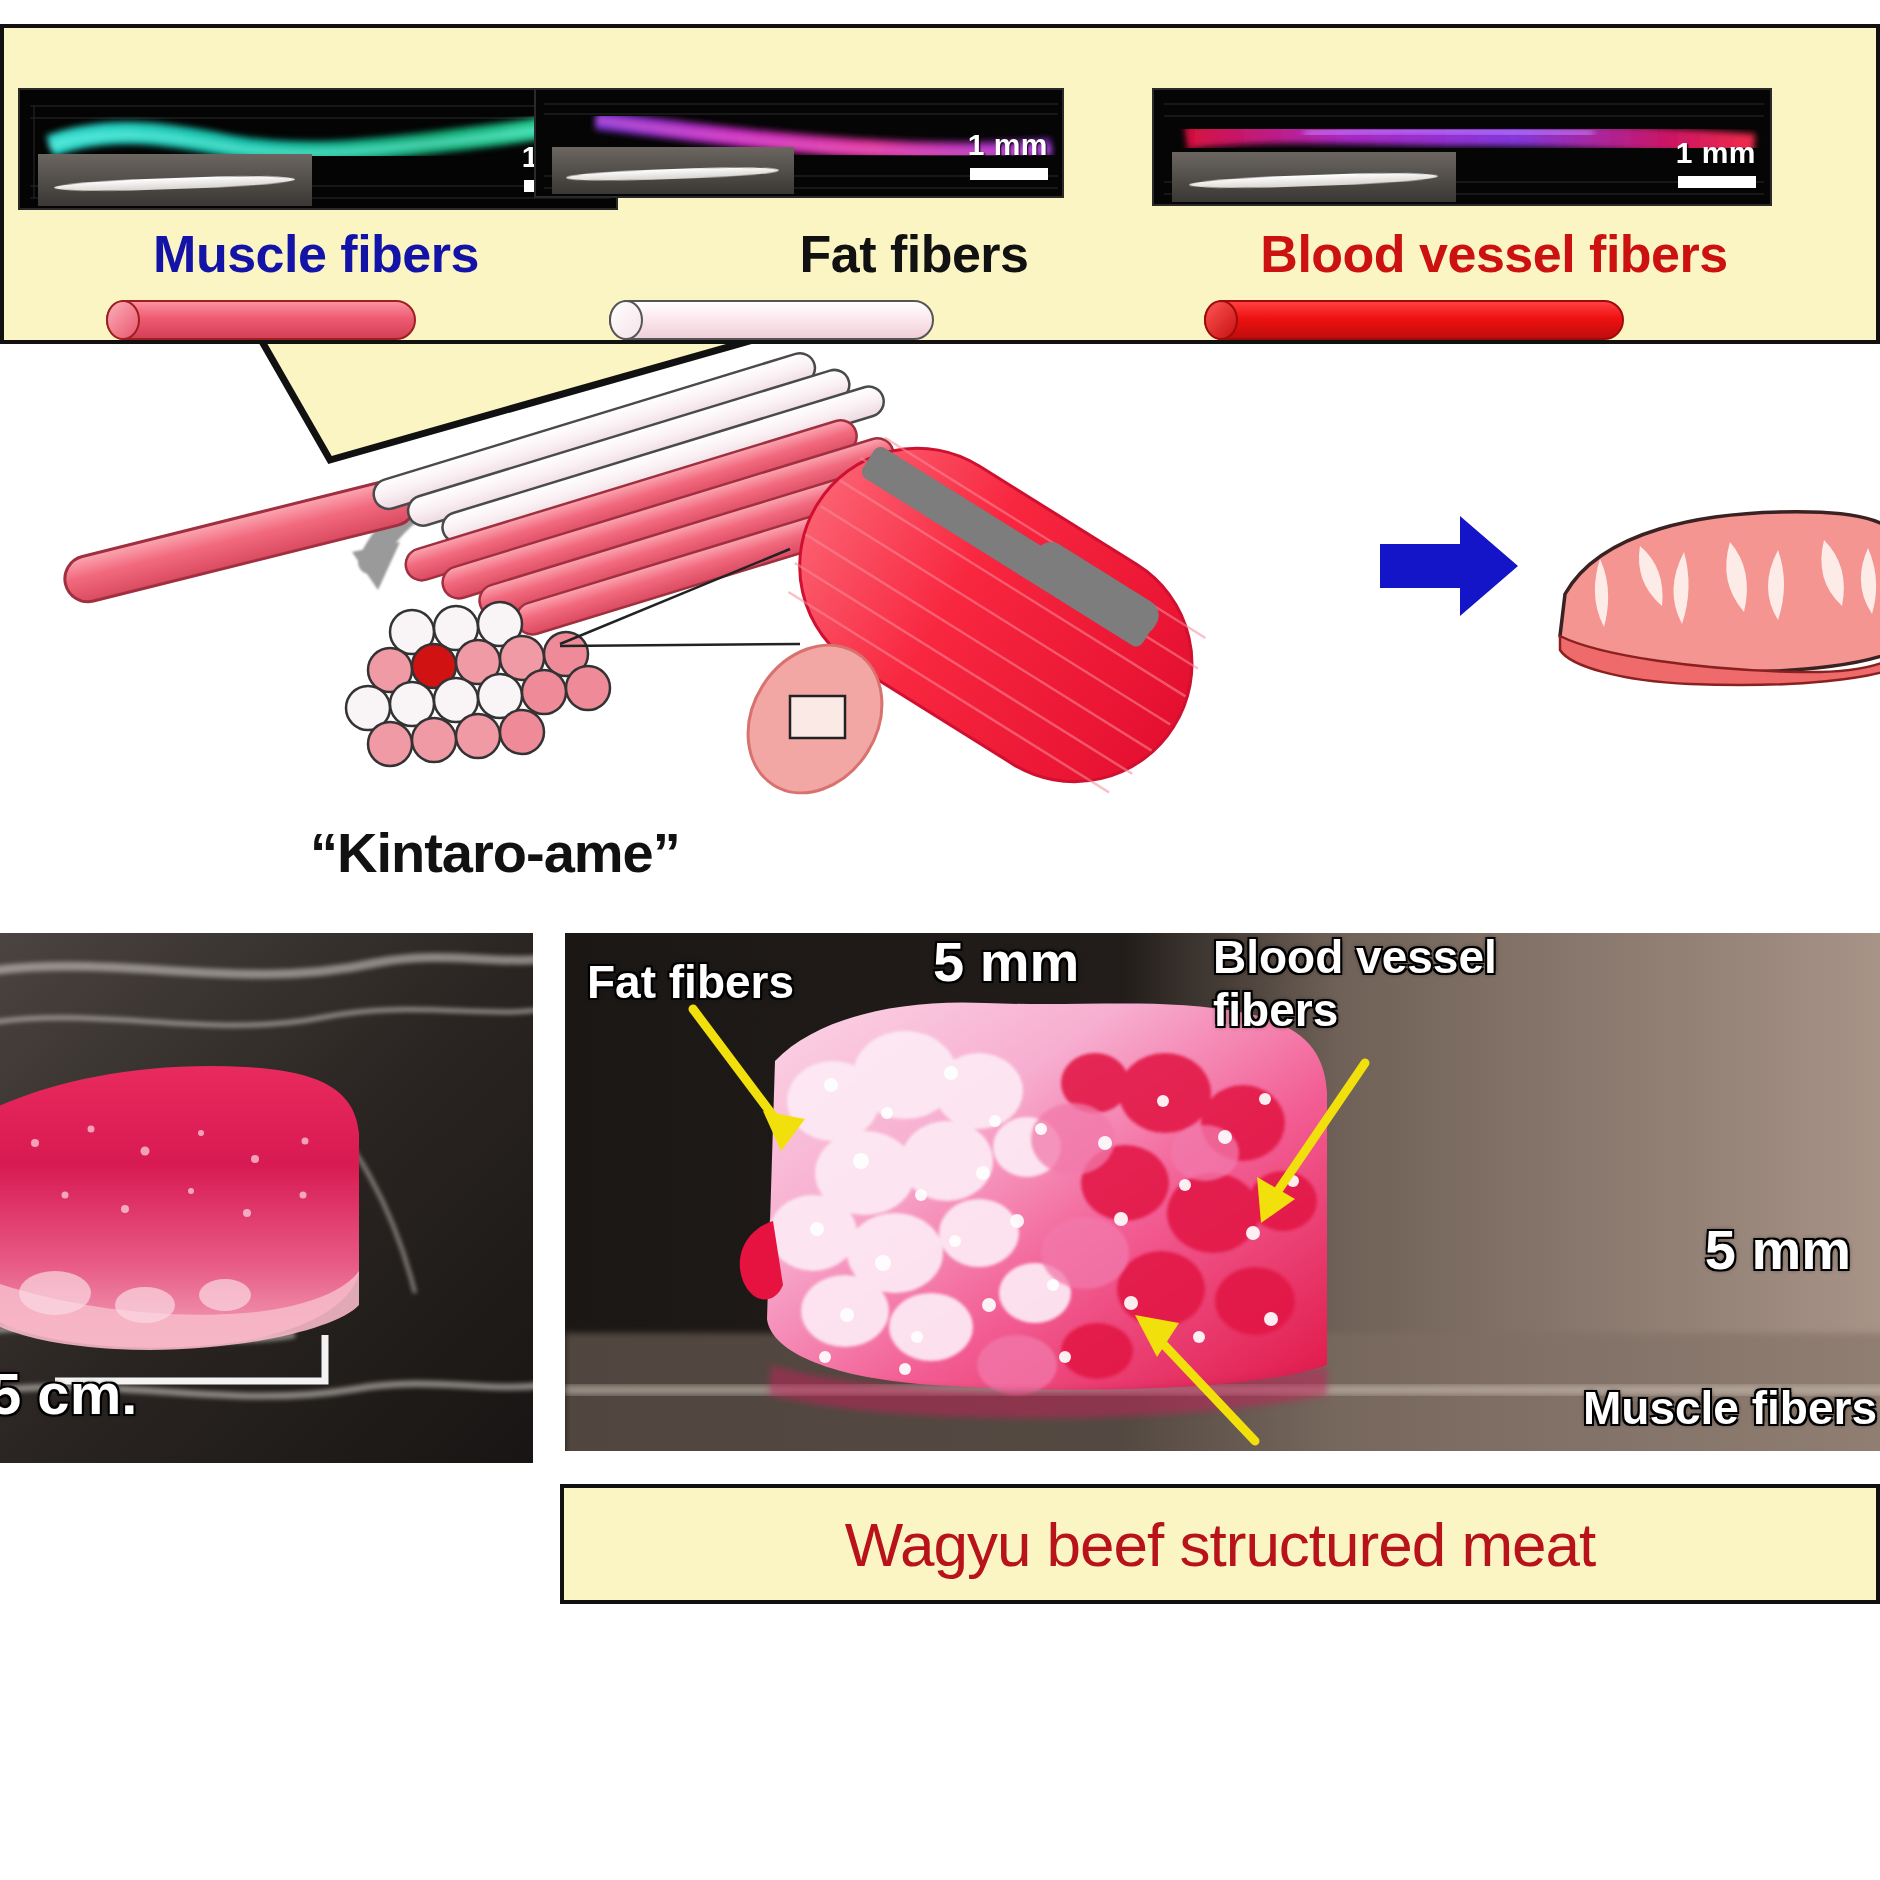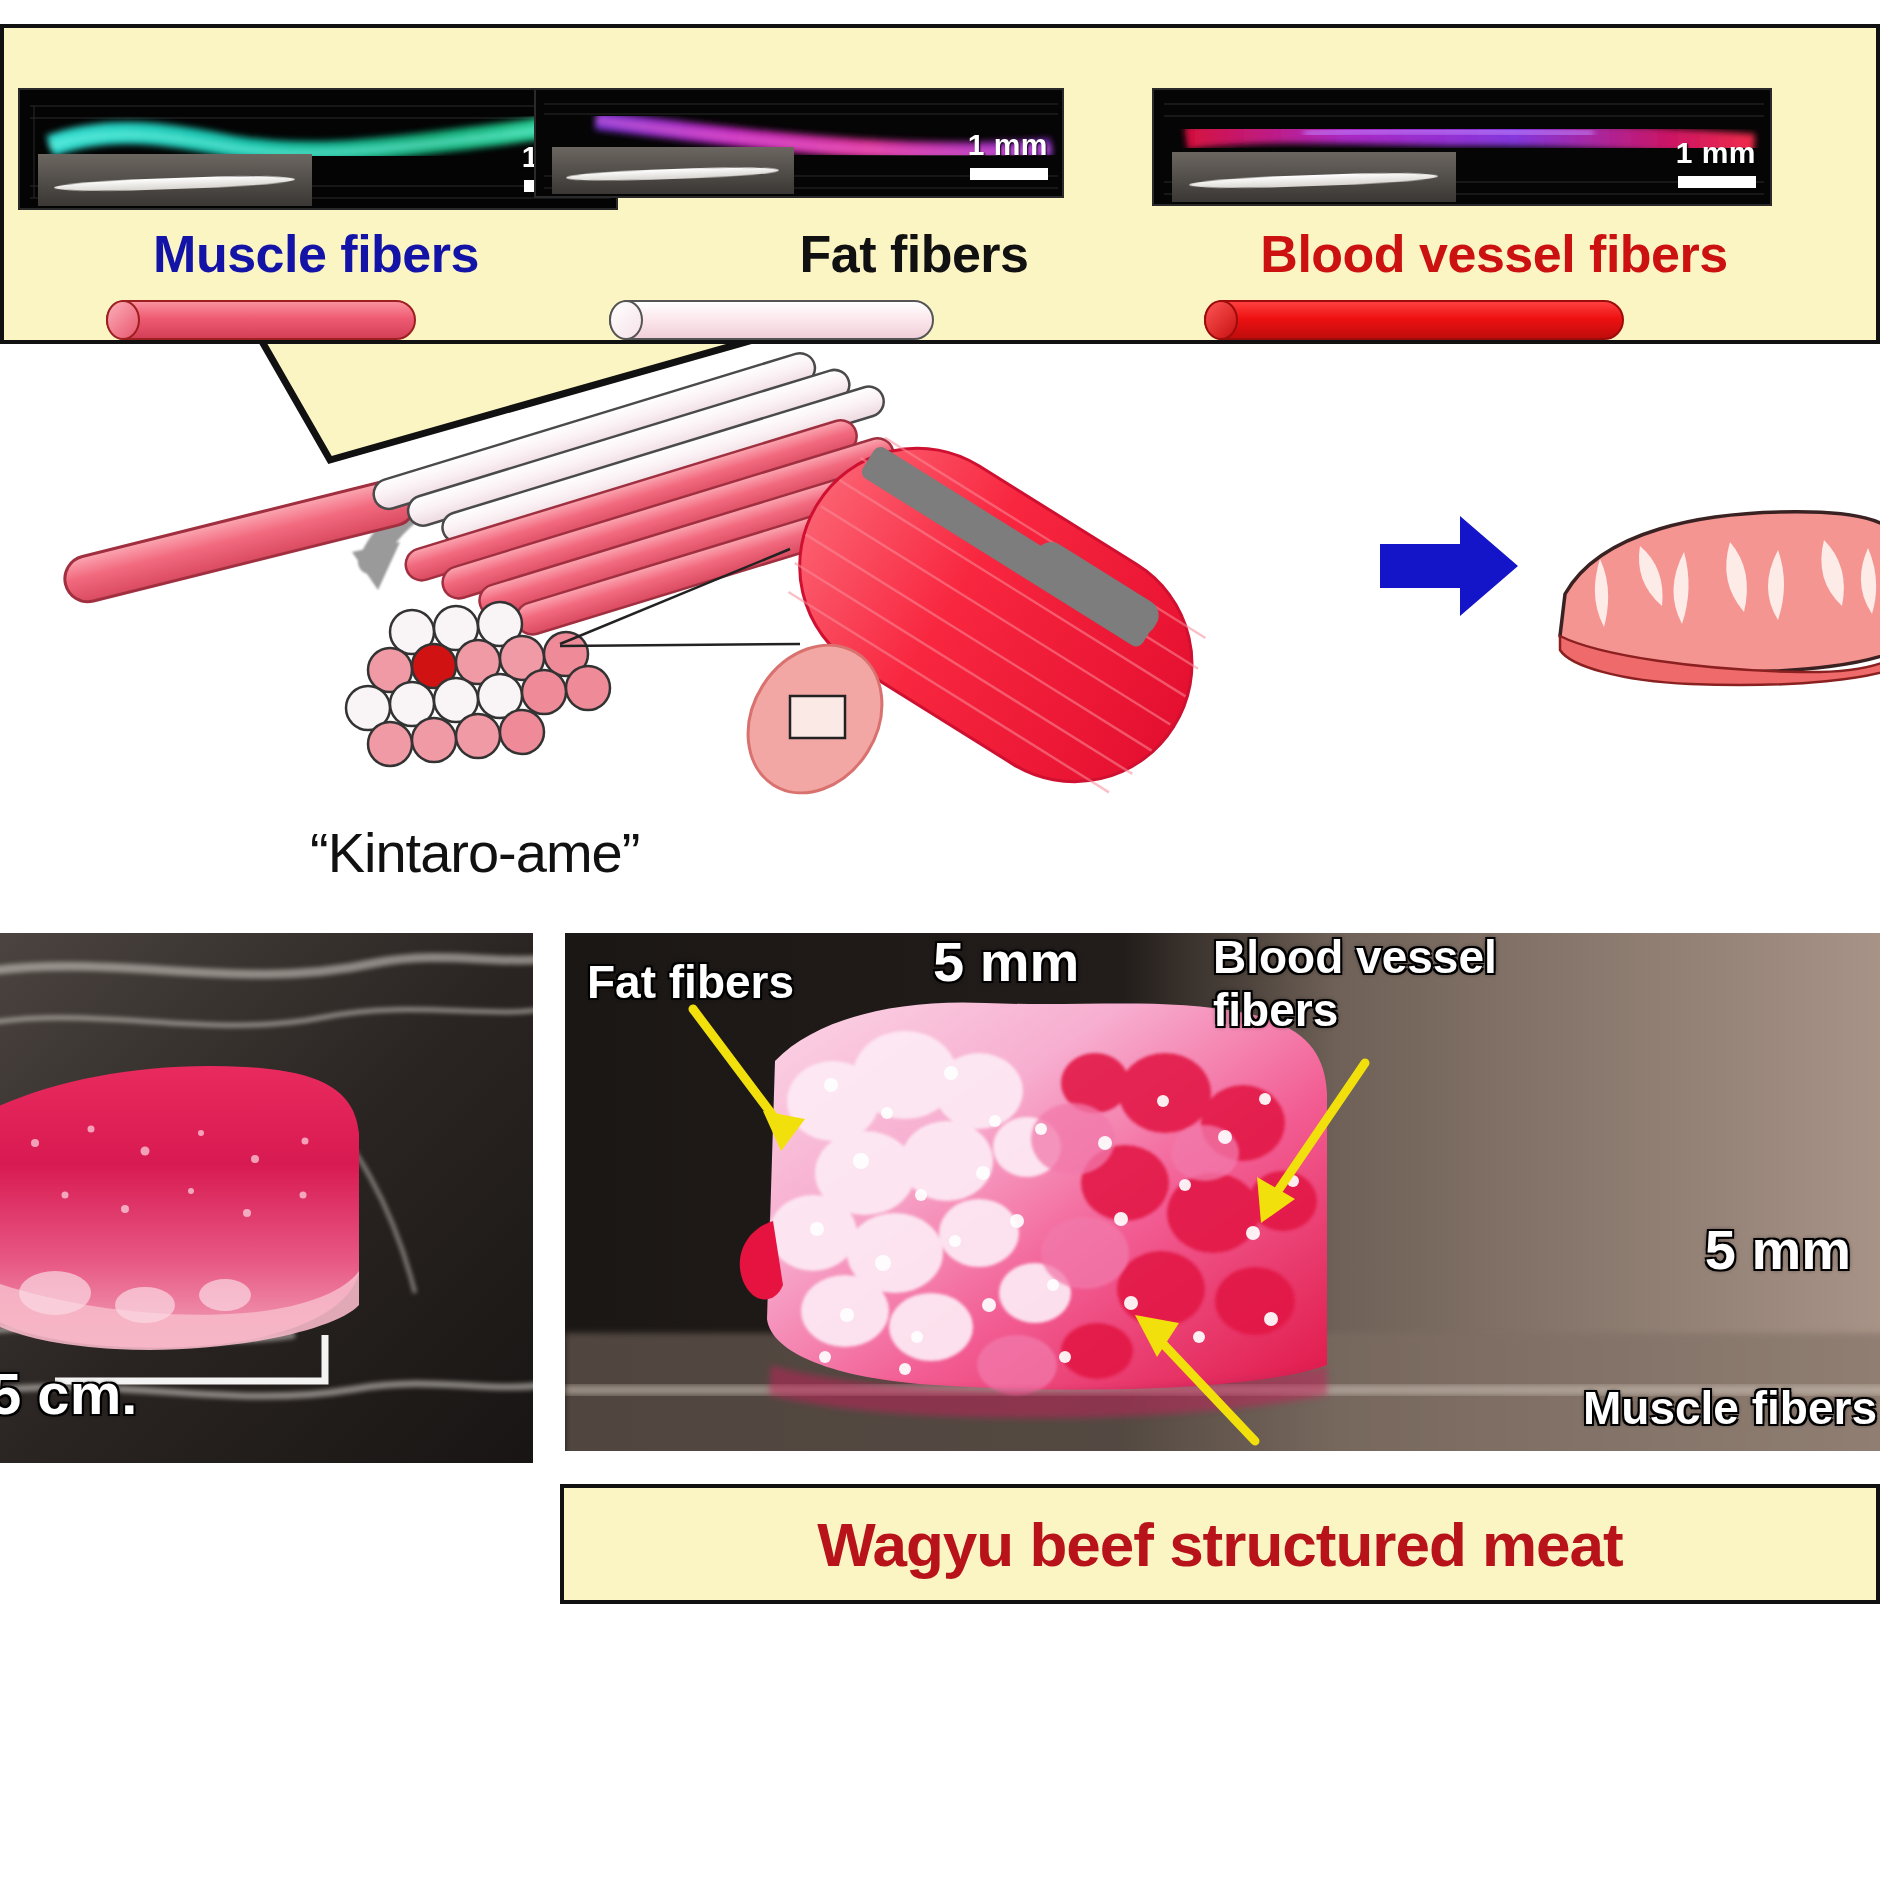--- a/index.html
+++ b/index.html
@@ -29,37 +29,37 @@
 
   .cyl{position:absolute;height:40px;border-radius:22px;border:2.5px solid #9d2020;
        box-sizing:border-box;}
   .cyl-cap{position:absolute;left:-2px;top:-2px;width:34px;height:40px;
        border-radius:50%;border:2.5px solid #9d2020;box-sizing:border-box;}
 
   
   .mid{position:absolute;left:0;top:344px;width:1880px;height:590px;background:#fff;}
   svg.diagram{position:absolute;left:0;top:0;}
   .kintaro-label{position:absolute;left:310px;top:820px;font-size:56px;
-    font-weight:normal;color:#111;letter-spacing:-1px;}
+    font-weight:bold;color:#111;letter-spacing:-1px;}
 
   
   .photo-left{position:absolute;left:-10px;top:928px;width:548px;height:488px;
     border:5px solid #fff;box-sizing:border-box;overflow:hidden;background:#1d1a18;}
   .photo-right{position:absolute;left:560px;top:928px;width:1330px;height:528px;
     border:5px solid #fff;box-sizing:border-box;overflow:hidden;background:#231f1d;}
 
   .photo-left{height:540px;}
   .ov-label{position:absolute;color:#fff;font-weight:bold;
      text-shadow:-2px -2px 0 #000,2px -2px 0 #000,-2px 2px 0 #000,2px 2px 0 #000,
                   0 0 5px #000;}
 
   .caption-banner{position:absolute;left:560px;top:1484px;width:1320px;height:120px;
     background:#fbf5c4;border:4px solid #111;box-sizing:border-box;
     display:flex;align-items:center;justify-content:center;}
-  .caption-text{font-size:62px;font-weight:bold;color:#b8121a;letter-spacing:-1px;}
+  .caption-text{font-size:62px;font-weight:normal;color:#b8121a;letter-spacing:-1px;}
 </style>
 </head>
 <body>
 
 <div class="top-panel">
 
   <div class="fiber-col" style="left:4px;width:616px;">
     <div class="micro-img" style="left:10px;top:60px;width:600px;height:122px;">
       <div class="micro-inner">
         <svg width="600" height="122" viewBox="0 0 600 122">

